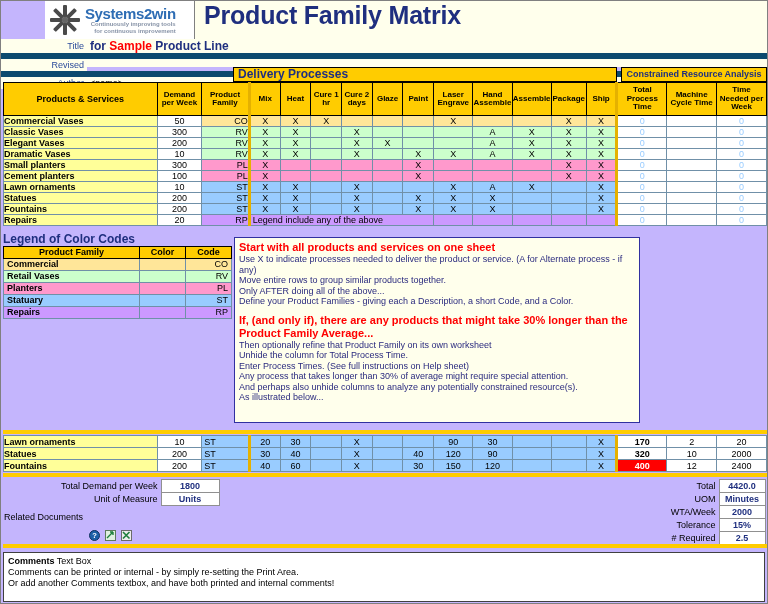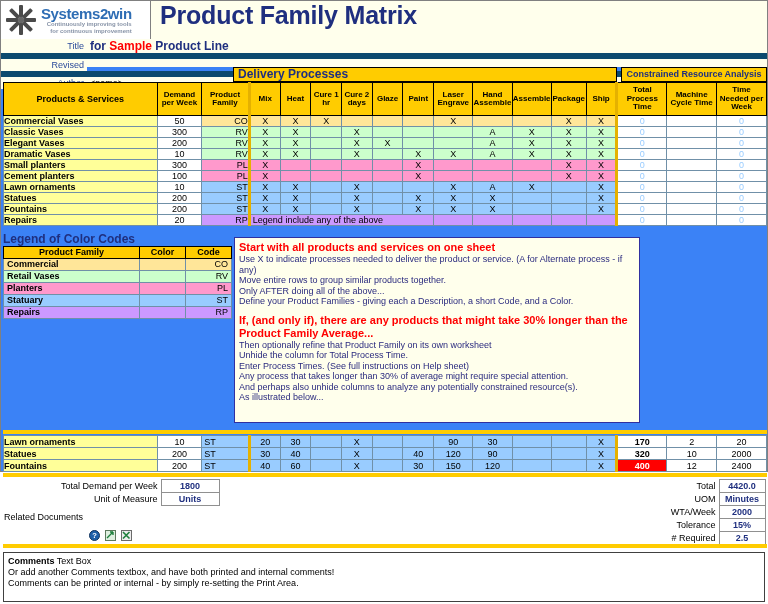--- a/index.html
+++ b/index.html
@@ -3,21 +3,21 @@
 <meta charset="utf-8">
 <style>
   html,body{margin:0;padding:0;}
   body{
     width:768px;height:604px;overflow:hidden;
     background:#ffffff;
     font-family:"Liberation Sans", sans-serif;
     font-size:9px;color:#000;
     -webkit-font-smoothing:none;
   }
-  .sheet{position:relative;width:768px;height:472px;box-sizing:border-box;border:1px solid #808080;background:#3b82f6;}
+  .sheet{position:relative;width:768px;height:604px;box-sizing:border-box;border:1px solid #808080;background:#c4b5fd;padding-left:44px;}
   .c{text-align:center;}
 
   
   .banner{display:flex;height:38px;border-bottom:1px solid #808080;}
   .logo{width:150px;height:38px;border-right:1px solid #808080;background:#fff;
         display:flex;align-items:center;box-sizing:border-box;padding-left:3px;}
   .logo svg{display:block;}
   .title-main{flex:1;background:#FFFFEC;display:flex;align-items:flex-start;padding-left:9px;
         box-sizing:border-box;}
   .title-main span{font-size:25px;font-weight:bold;color:#1F2F7F;letter-spacing:-0.2px;}
@@ -590,17 +590,17 @@
           <path d="M2 2 L8.5 8.5 M8.5 2 L2 8.5" stroke="#1E7F3C" stroke-width="1.6"></path>
         </svg>
     </span>
   </div>
   <div class="hrule" style="left:2px;top:543px;width:764px;height:4px;"></div>
 
   <div class="comments">
     <div class="cl">
       <b>Comments</b><span> Text Box</span>
     </div>
+    <div class="cl">Comments  can be printed or internal - by simply re-setting the Print Area.</div>
     <div class="cl">Or add another Comments  textbox, and have both printed and internal comments!</div>
-    <div class="cl">Comments  can be printed or internal - by simply re-setting the Print Area.</div>
   </div>
 
 </div>
 
 </body></html>

